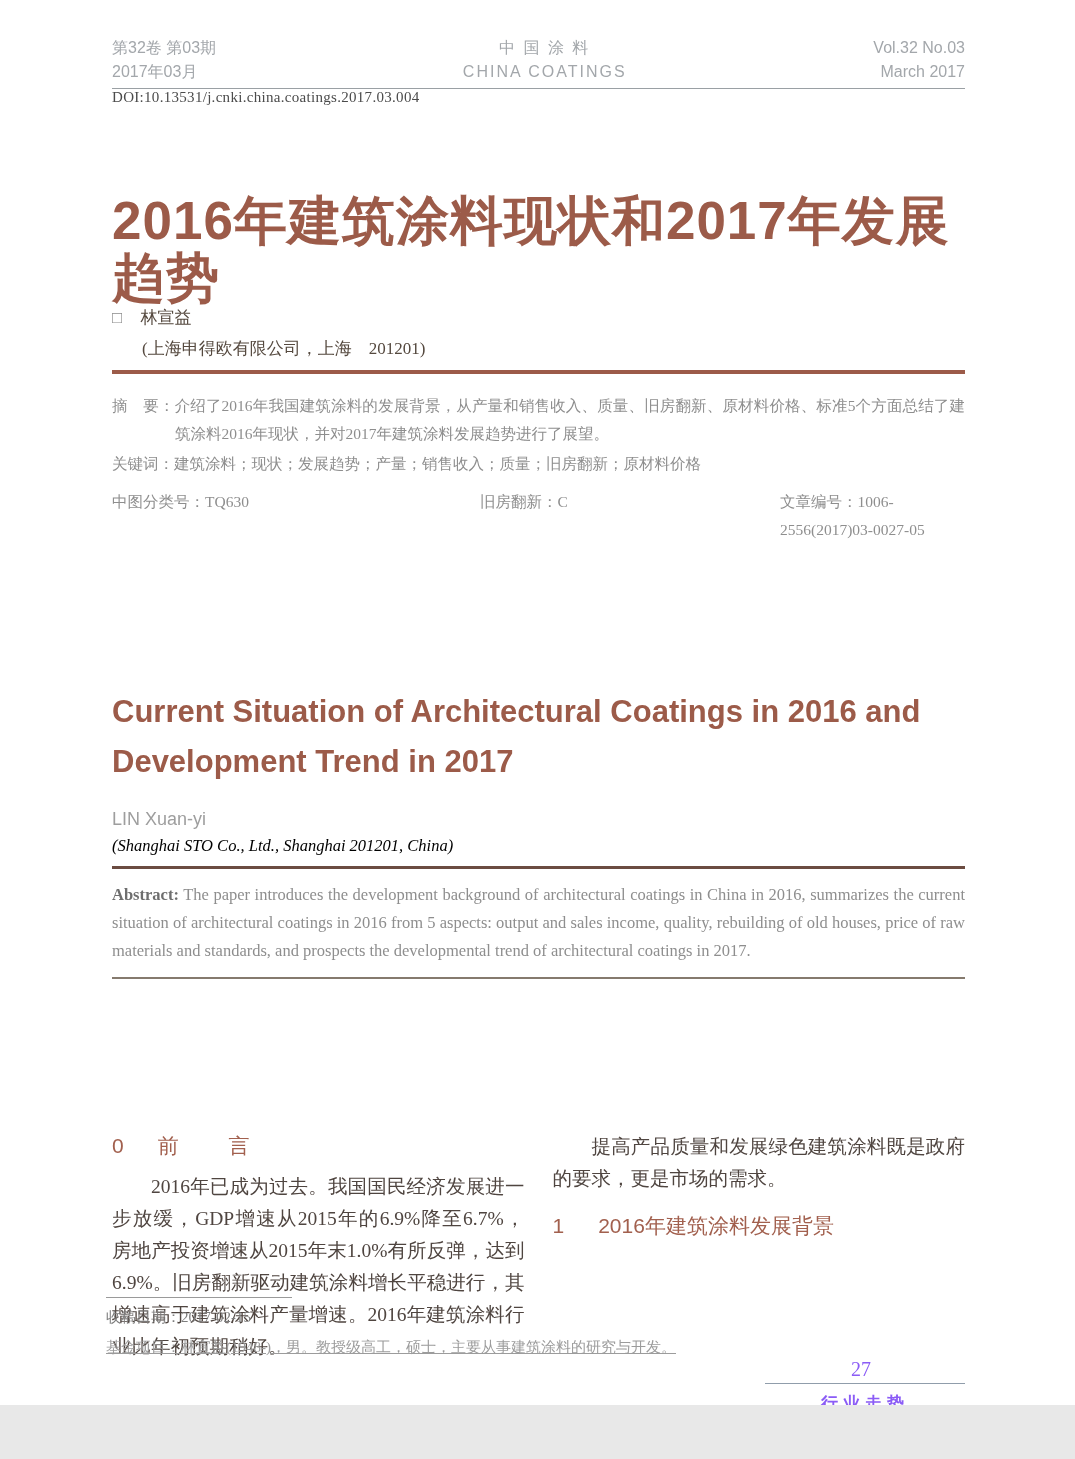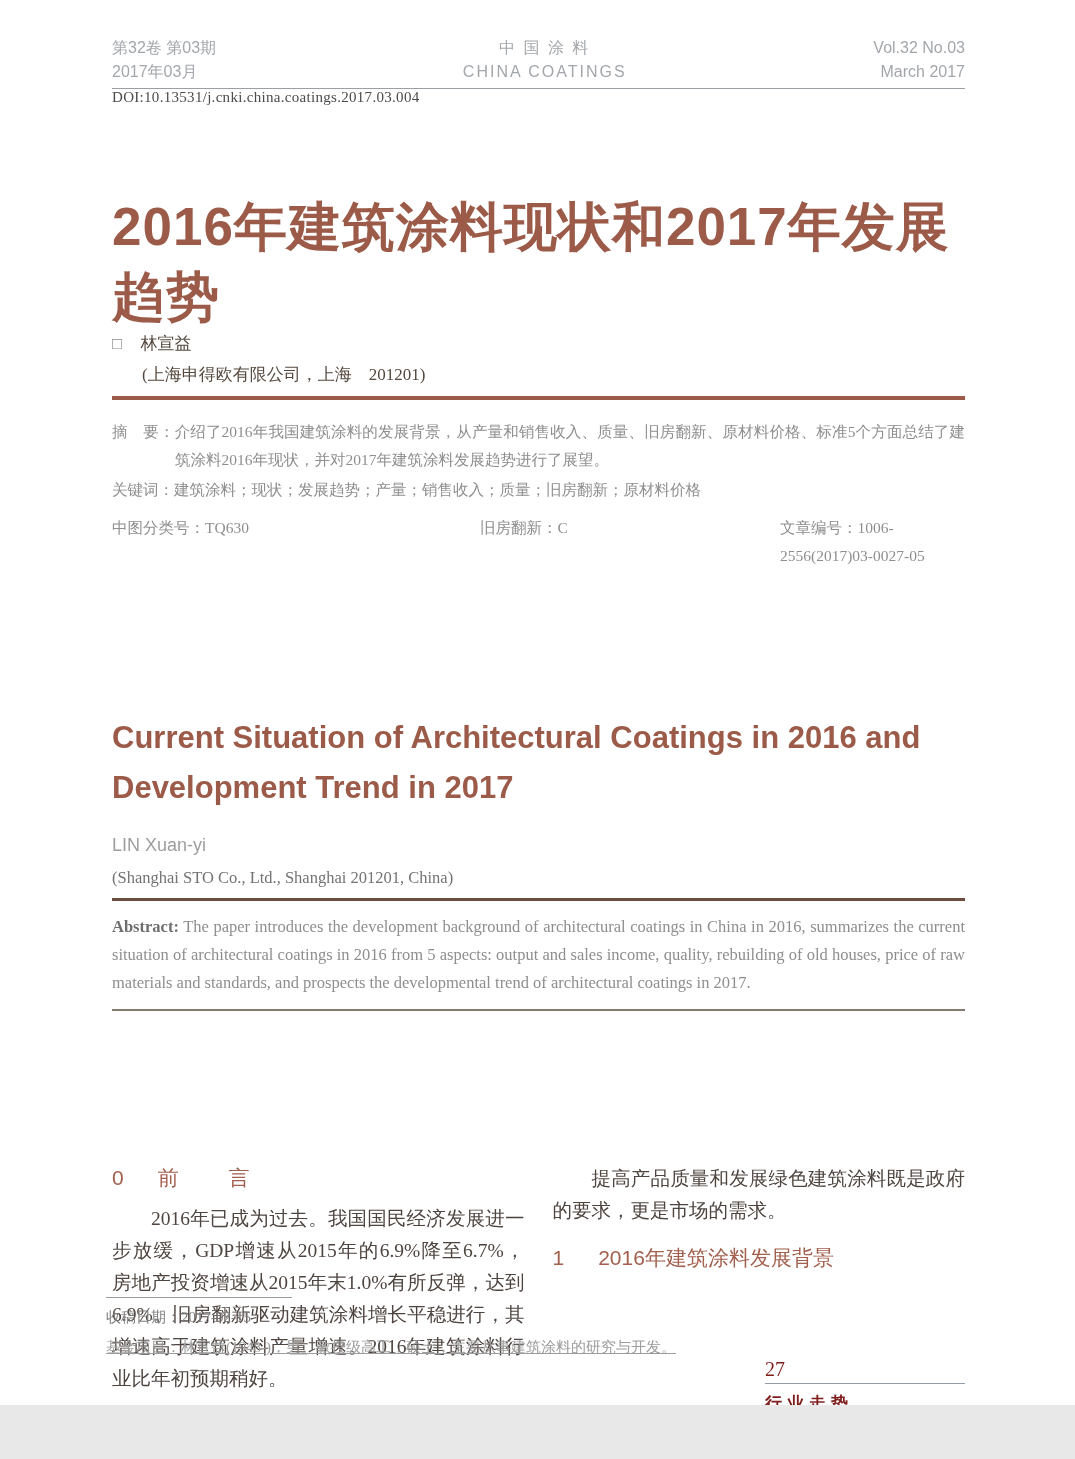--- a/index.html
+++ b/index.html
@@ -23,21 +23,21 @@
   .jheader .col.center { text-align:center; letter-spacing:2px; }
   .jheader .col.right { text-align:right; }
   .jheader-rule { border-bottom:1.5px solid #9aa0a4; margin-top:4px; }
   .doi { font-size:15px; color:#4b4b4b; margin-top:0; letter-spacing:0.3px; }
 
   
   .cn-title {
     margin-top:86px;
     font-family:"Liberation Sans","DejaVu Sans",sans-serif;
     font-weight:bold;
-    font-size:53px; line-height:70px;
+    font-size:53px; line-height:57px;
     color:#9c5b49; letter-spacing:1px;
   }
   .cn-author { font-size:17px; color:#55493f; }
   .cn-author .marker { color:#8c8c8c; margin-right:14px; }
   .cn-affil { margin-top:8px; margin-left:30px; font-size:17px; color:#55493f; }
   .thick-rule { border-bottom:4px solid #9c5b49; margin-top:10px; }
 
   
   .cn-abs { margin-top:18px; color:#8e8e8e; font-size:15.5px; line-height:28px; }
   .cn-abs .hang { padding-left:63px; text-indent:-63px; text-align:justify; }
@@ -50,21 +50,21 @@
   
   .en-title {
     margin-top:143px;
     font-family:"Liberation Sans","DejaVu Sans",sans-serif;
     font-weight:bold;
     font-size:31px; line-height:50px;
     color:#9c5b49;
   }
   .en-author { margin-top:22px; font-family:"Liberation Sans","DejaVu Sans",sans-serif;
     font-size:18px; color:#9e9e9e; }
-  .en-affil { margin-top:12px; font-size:16.5px; color:#737373; }
+  .en-affil { margin-top:6px; font-style:italic; font-size:16.5px; color:#000000; }
   .en-rule { border-bottom:3px solid #6b4c41; margin-top:10px; }
 
   
   .en-abs { margin-top:12px; font-size:16.5px; line-height:28px; color:#8e8e8e; text-align:justify; }
   .en-abs b { color:#6e6e6e; }
   .kw-rule { border-bottom:2px solid #857a6e; margin-top:12px; }
 
   
   .body-cols { display:flex; gap:28px; margin-top:152px; }
   .bcol { flex:1; font-size:19.5px; line-height:32px; text-align:justify; color:#4f4540; }
@@ -78,22 +78,22 @@
   .bcol .gap-head { margin-top:16px; }
 
   
   .footnotes { position:absolute; left:106px; top:1297px; width:855px;
     font-size:15px; line-height:30px; }
   .fn-rule { width:186px; border-bottom:1.5px solid #9a9a9a; margin-bottom:4px; }
   .fn1 { color:#7d7d7d; }
   .fn2 { color:#9c9c9c;text-decoration:underline; }
 
   
-  .pfooter { position:absolute; right:110px; top:1358px; width:200px; text-align:left;
-    color:#7f1d1d; }
+  .pfooter { position:absolute; right:110px; top:1358px; width:200px; text-align:center;
+    color:#8b5cf6; }
   .pfooter .pno { font-size:20px; font-family:"Liberation Serif",serif; padding-right:8px; }
   .pfooter .frule { border-bottom:1.5px solid #909dab; margin-top:2px; }
   .pfooter .sec-cn { margin-top:8px; font-weight:bold; font-size:17px; letter-spacing:5px;
     font-family:"Liberation Sans","DejaVu Sans",sans-serif; }
   .pfooter .sec-en { margin-top:3px; font-weight:bold; font-size:14px;
     font-family:Liberation Mono, monospace; }
 </style>
 </head>
 <body>
 

